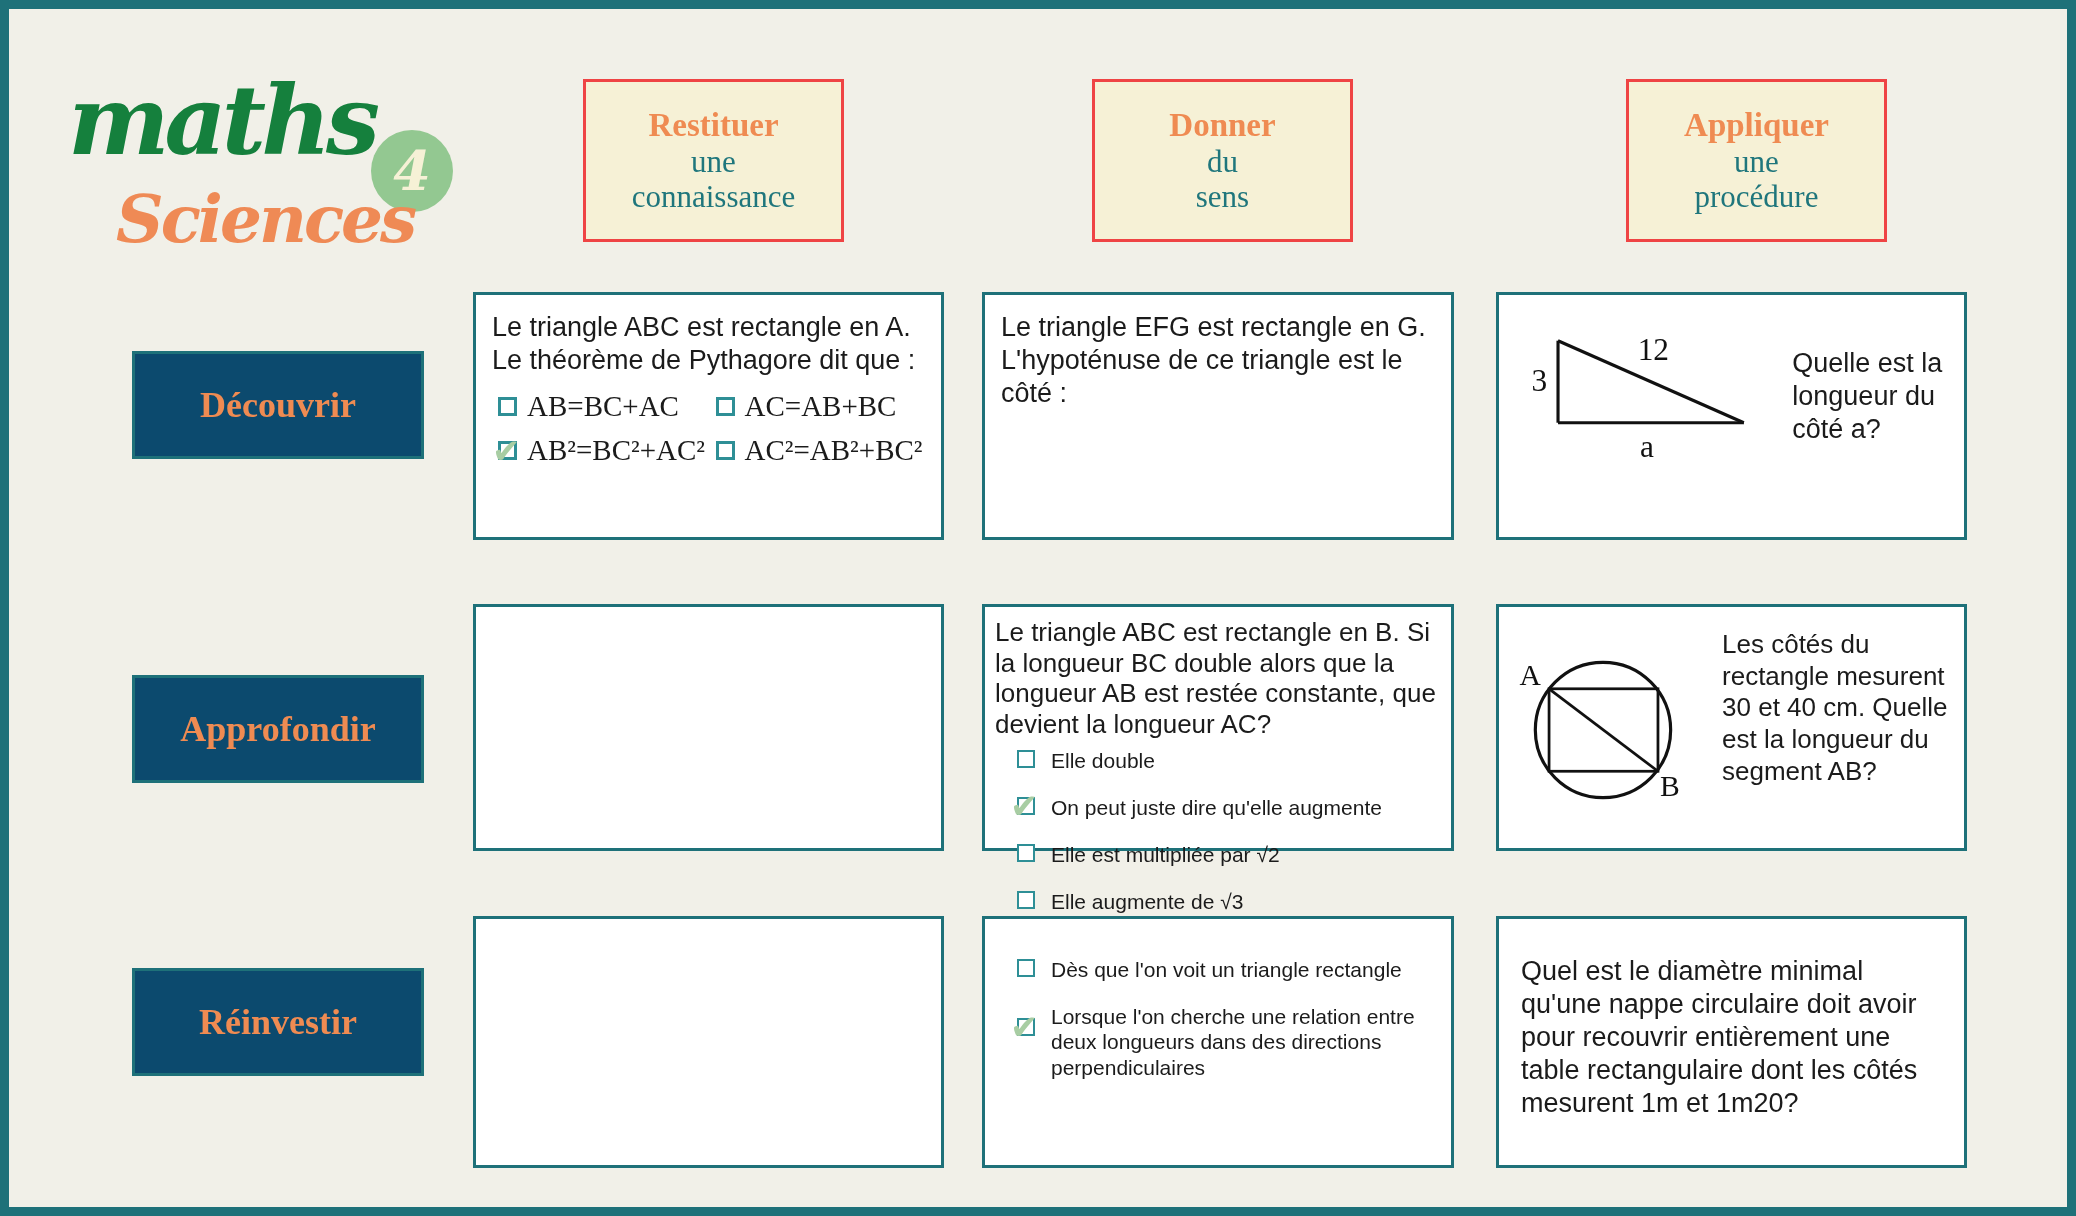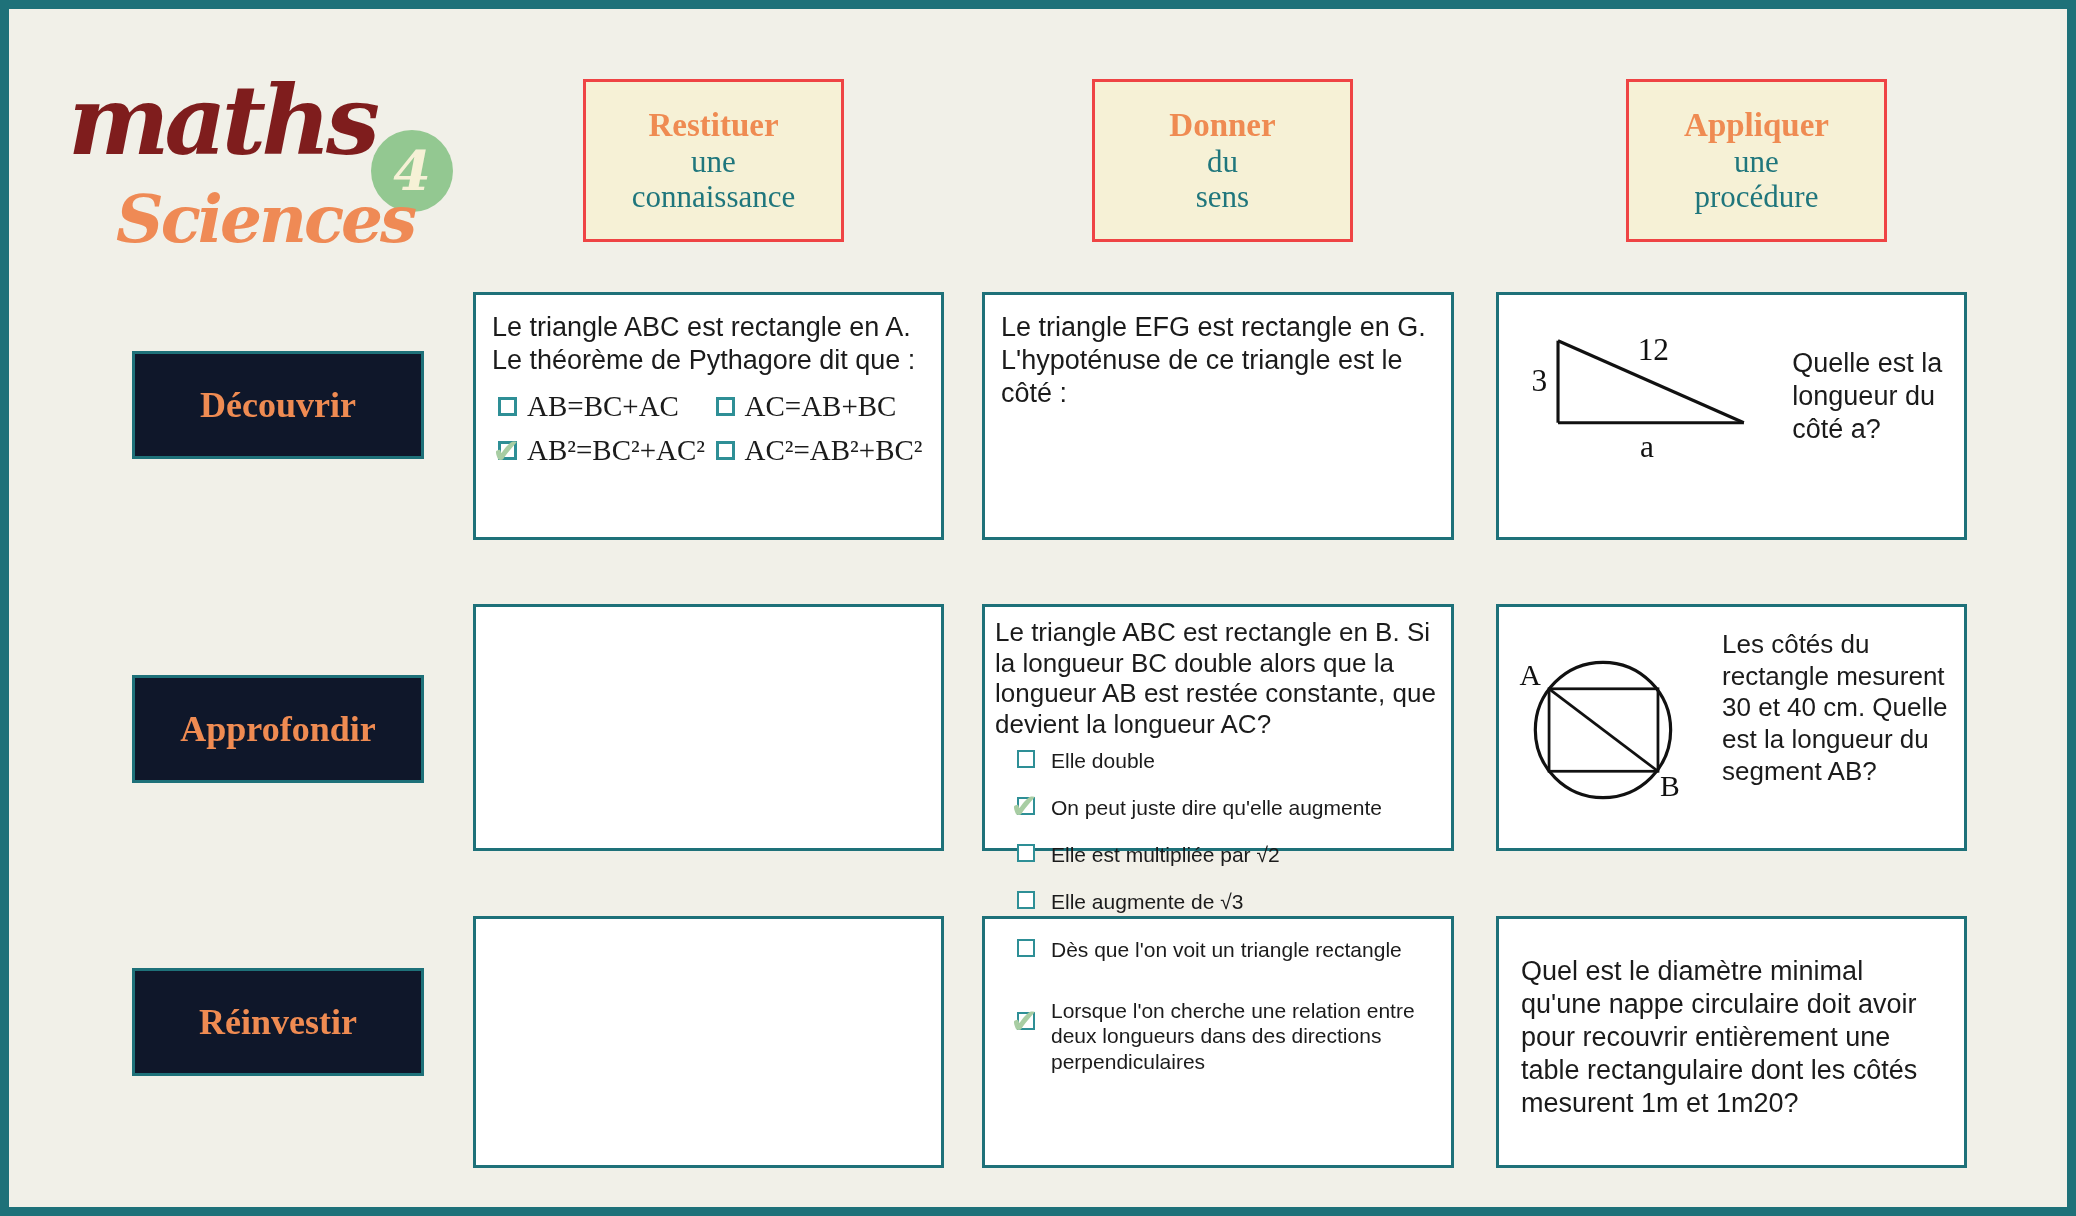--- a/index.html
+++ b/index.html
@@ -4,37 +4,37 @@
 <style>
   html,body{margin:0;padding:0;background:#0e2f38;}
   .page{position:relative;width:2076px;height:1216px;background:#F1F0E8;overflow:hidden;
         font-family:"Liberation Sans",sans-serif;color:#1b1b1b;}
   .page::after{content:"";position:absolute;inset:0;border:9px solid #1E7179;pointer-events:none;}
 
   
   .logo{position:absolute;left:68px;top:78px;line-height:1;}
   .logo-top{display:flex;align-items:flex-start;}
   .logo-maths{font-family:"DejaVu Serif",serif;font-style:italic;font-weight:bold;
-              font-size:96px;color:#7f1d1d;letter-spacing:-5px;line-height:.9;}
+              font-size:96px;color:#15803d;letter-spacing:-5px;line-height:.9;}
   .logo-badge{width:82px;height:82px;border-radius:50%;background:#93C891;
               display:flex;align-items:center;justify-content:center;
               margin:52px 0 0 -4px;flex:none;}
   .logo-badge span{font-family:"DejaVu Serif",serif;font-style:italic;font-weight:bold;
               font-size:54px;color:#F6F1D6;}
   .logo-sciences{font-family:"DejaVu Serif",serif;font-style:italic;font-weight:bold;
               font-size:66px;color:#EF8A55;letter-spacing:-3px;margin:-26px 0 0 48px;}
 
   
   .colhead{position:absolute;top:79px;width:255px;height:157px;background:#F6F1D6;
            border:3px solid #ef4444;display:flex;flex-direction:column;align-items:center;
            justify-content:center;text-align:center;font-family:"Liberation Serif",serif;
            line-height:1.13;}
   .colhead .accent{font-weight:bold;font-size:33px;color:#EF8B52;}
   .colhead .rest{font-size:31px;color:#1F767C;white-space:pre-line;}
-  .rowhead{position:absolute;left:132px;width:286px;height:102px;background:#0f172a;
+  .rowhead{position:absolute;left:132px;width:286px;height:102px;background:#0c4a6e;
            border:3px solid #1E7179;display:flex;align-items:center;justify-content:center;
            font-family:"Liberation Serif",serif;font-weight:bold;font-size:36px;color:#EF8B52;}
 
   
   .cell{position:absolute;background:#ffffff;border:3px solid #1E7179;box-sizing:border-box;}
   .col1{left:473px;width:471px;}
   .col2{left:982px;width:472px;}
   .col3{left:1496px;width:471px;}
   .row1{top:292px;height:248px;}
   .row2{top:604px;height:247px;}
@@ -58,21 +58,21 @@
   .opt{display:flex;align-items:center;gap:10px;}
 
   
   .opt-list-serif{display:flex;flex-direction:column;gap:10px;margin:12px 0 0 44px;
       font-family:"Liberation Serif",serif;font-size:29px;}
 
   
   .opt-list-sans{display:flex;flex-direction:column;gap:22px;margin:8px 0 0 22px;font-size:21px;}
   .opt-list-sans .opt{gap:16px;align-items:flex-start;}
   .opt-list-sans .cb{margin-top:2px;}
-  .opt-list-sans.spread{gap:36px;margin-top:6px;}
+  .opt-list-sans.spread{gap:22px;margin-top:26px;}
   .opt .lbl{line-height:1.2;}
 
   
   .fig-flex{display:flex;align-items:flex-start;}
   .fig-svg text{font-family:"Liberation Serif",serif;fill:#111;}
   .fig-svg line, .fig-svg rect, .fig-svg circle, .fig-svg polygon{stroke:#111;fill:none;}
 
   .r1c3-q{width:185px;margin:52px 0 0 34px;}
   .r2c3-q{width:255px;margin:22px 0 0 26px;font-size:26px;}
   .r3c2-q{margin:18px 0 0 14px;font-size:26px;}

